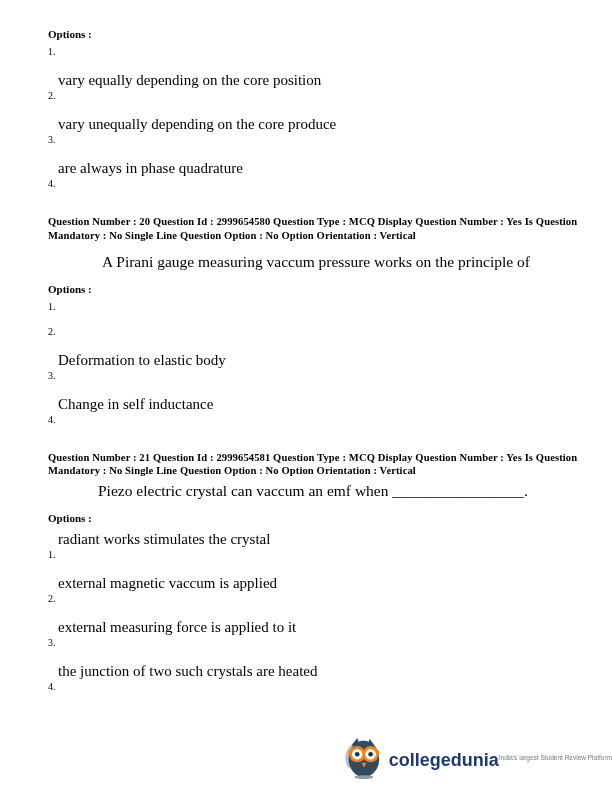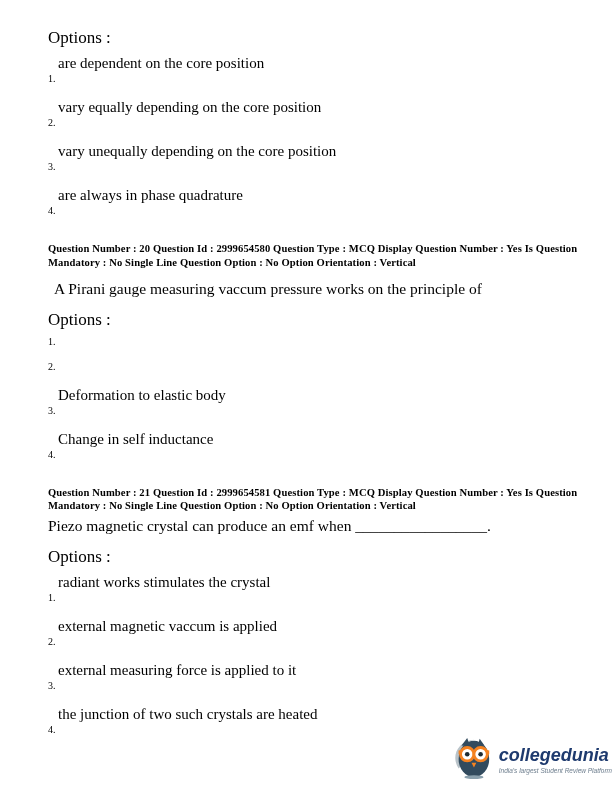--- a/index.html
+++ b/index.html
@@ -14,28 +14,29 @@
   .page { padding:26px 34px 0 48px; }
 
   .meta-header {
     font-weight:bold;
     font-size:10.6px;
     line-height:1.3;
     letter-spacing:0.1px;
     margin:12px 0 10px 0;
   }
   .options-label {
-    font-weight:normal;
-    font-size:17px;
+    font-weight:bold;
+    font-size:11px;
     margin:0 0 6px 0;
   }
   .question-text {
     font-size:15.5px;
     margin:0 0 12px 0;
     padding-left:6px;
+    text-align:center;
   }
   .option { margin:0 0 14px 0; }
   .option-text {
     display:block;
     padding-left:10px;
     font-size:15px;
     line-height:1.2;
   }
   .option-num {
     display:block;
@@ -48,21 +49,21 @@
   .section-gap { margin-top:26px; }
 
   .brand {
     position:absolute;
     right:0px;
     bottom:8px;
     display:flex;
     align-items:center;
     gap:4px;
   }
-  .brand-text { display:flex; flex-direction:column;font-style:italic; }
+  .brand-text { display:flex; flex-direction:row; }
   .brand-name {
     font-family:"Liberation Sans", sans-serif;
     font-weight:bold;
     font-size:18px;
     color:#1e3a6e;
     line-height:1;
   }
   .brand-tagline {
     font-family:"Liberation Sans", sans-serif;
     font-size:6.5px;
@@ -71,29 +72,28 @@
   }
 </style>
 </head>
 <body>
 
 <div class="page">
 
   <div class="options-label first-options">Options :</div>
 
   <div class="option">
-    <span class="option-text">are dependent on the core position</span>
     <span class="option-num">1.</span>
   </div>
   <div class="option">
     <span class="option-text">vary equally depending on the core position</span>
     <span class="option-num">2.</span>
   </div>
   <div class="option">
-    <span class="option-text">vary unequally depending on the core position</span>
+    <span class="option-text">vary unequally depending on the core produce</span>
     <span class="option-num">3.</span>
   </div>
   <div class="option sp-lg">
     <span class="option-text">are always in phase quadrature</span>
     <span class="option-num">4.</span>
   </div>
 
   <div class="section-gap">
     <p class="meta-header">Question Number : 20 Question Id : 2999654580 Question Type : MCQ Display Question Number : Yes Is Question Mandatory : No Single Line Question Option : No Option Orientation : Vertical</p>
     <p class="question-text">A Pirani gauge measuring vaccum pressure works on the principle of</p>
@@ -110,21 +110,21 @@
       <span class="option-num">3.</span>
     </div>
     <div class="option sp-lg">
       <span class="option-text">Change in self inductance</span>
       <span class="option-num">4.</span>
     </div>
   </div>
 
   <div class="section-gap">
     <p class="meta-header" style="margin-bottom:4px;">Question Number : 21 Question Id : 2999654581 Question Type : MCQ Display Question Number : Yes Is Question Mandatory : No Single Line Question Option : No Option Orientation : Vertical</p>
-    <p class="question-text" style="padding-left:0;">Piezo magnetic crystal can produce an emf when _________________.</p>
+    <p class="question-text" style="padding-left:0;">Piezo electric crystal can vaccum an emf when _________________.</p>
     <div class="options-label">Options :</div>
 
     <div class="option">
       <span class="option-text">radiant works stimulates the crystal</span>
       <span class="option-num">1.</span>
     </div>
     <div class="option">
       <span class="option-text">external magnetic vaccum is applied</span>
       <span class="option-num">2.</span>
     </div>

